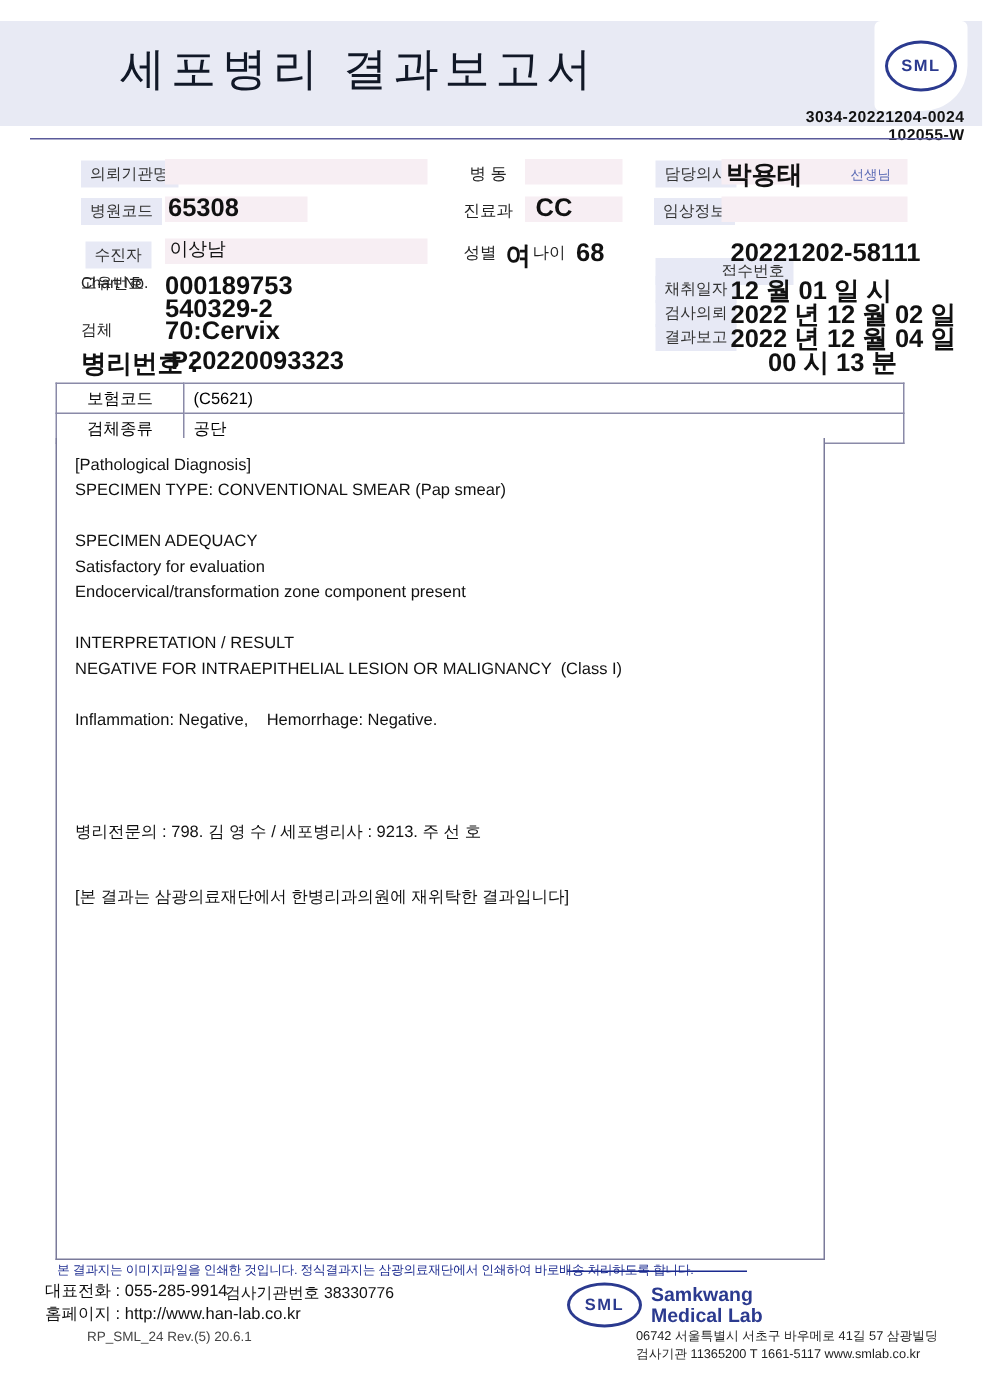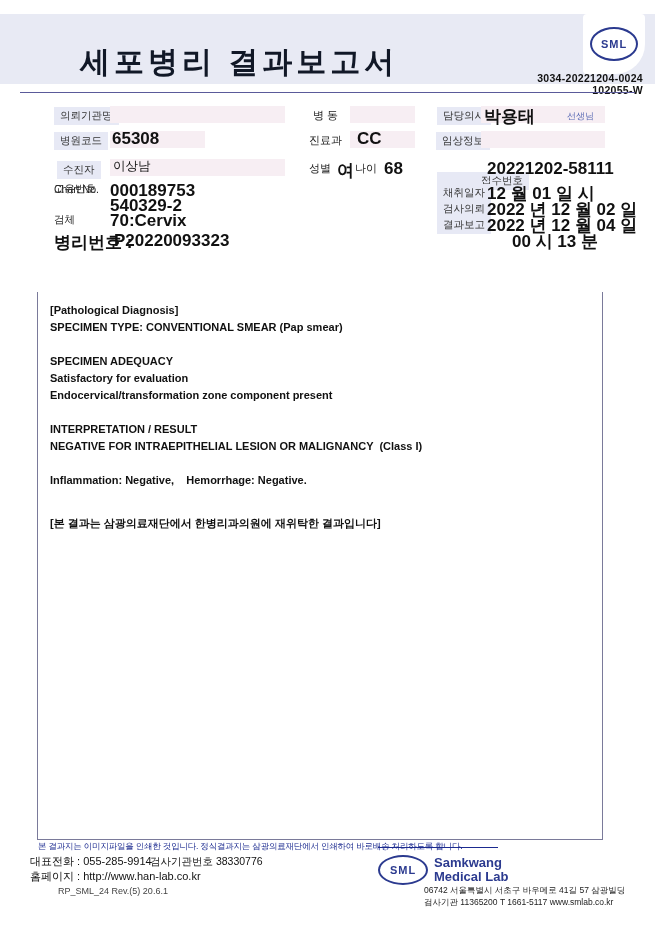--- a/index.html
+++ b/index.html
@@ -22,22 +22,21 @@
     width: 655px; height: 70px;
     background: #e8eaf4;
   }
   .header-title {
     position: absolute;
     left: 80px; top: 26px;
     width: 430px;
     font-size: 30px;
     letter-spacing: 4px;
     color: #111827;
-    font-weight: bold;
-    margin-top: 16px;
+    font-weight: normal;
   }
   .logo-box {
     position: absolute;
     right: 10px; top: 14px;
     width: 62px; height: 60px;
     background: #ffffff;
     border-radius: 4px 4px 30px 4px;
     display: flex;
     align-items: center;
     justify-content: center;
@@ -121,27 +120,26 @@
     height: 15px;
   }
   .res-table td.lbl {
     width: 72px;
     text-align: center;
     background: #fff;
   }
   .body-frame {
     position: absolute;
     left: 37px; top: 292px;
-    width: 566px; height: 548px;
+    width: 513px; height: 548px;
     border: 1px solid #7a7a9a;
     border-top: none;
     background: #ffffff;
     box-sizing: border-box;
     padding: 10px 12px;
-    font-weight: bold;
   }
   .report-text {
     font-size: 11px;
     line-height: 17px;
     color: #111;
     white-space: pre-wrap;
     font-family: "Liberation Sans", sans-serif;
   }
 
   
@@ -271,35 +269,44 @@
 
   <div class="field-label" style="left:437px; top:200px;">검사의뢰</div>
   <div class="field-value bold" style="left:487px; top:198px;">2022 년 12 월 02 일</div>
 
   <div class="field-label" style="left:437px; top:216px;">결과보고</div>
   <div class="field-value bold" style="left:487px; top:214px;">2022 년 12 월 04 일</div>
   <div class="field-value bold" style="left:512px; top:230px;">00 시 13 분</div>
 
   <table class="res-table">
     <tbody>
+        <tr>
+      <td class="lbl">보험코드</td>
+      <td>(C5621)</td>
+    </tr>
+    <tr>
+      <td class="lbl">검체종류</td>
+      <td>공단</td>
+    </tr>
   </tbody>
     </table>
 
   <div class="body-frame">
     <div class="report-text">[Pathological Diagnosis]
 SPECIMEN TYPE: CONVENTIONAL SMEAR (Pap smear)
 
 SPECIMEN ADEQUACY
 Satisfactory for evaluation
 Endocervical/transformation zone component present
 
 INTERPRETATION / RESULT
 NEGATIVE FOR INTRAEPITHELIAL LESION OR MALIGNANCY  (Class I)
 
 Inflammation: Negative,    Hemorrhage: Negative.</div>
+    <div class="report-text ko" style="margin-top:58px;">병리전문의 : 798. 김 영 수 / 세포병리사 : 9213. 주 선 호</div>
     <div class="report-text ko" style="margin-top:26px;">[본 결과는 삼광의료재단에서 한병리과의원에 재위탁한 결과입니다]</div>
   </div>
 
   <div class="footer-note">본 결과지는 이미지파일을 인쇄한 것입니다. 정식결과지는 삼광의료재단에서 인쇄하여 바로배송 처리하도록 합니다.</div>
   <div class="strike-overlay"></div>
 
   <div class="footer-left">
     <div>
       <span>대표전화 :</span>
       <span>055-285-9914</span>

